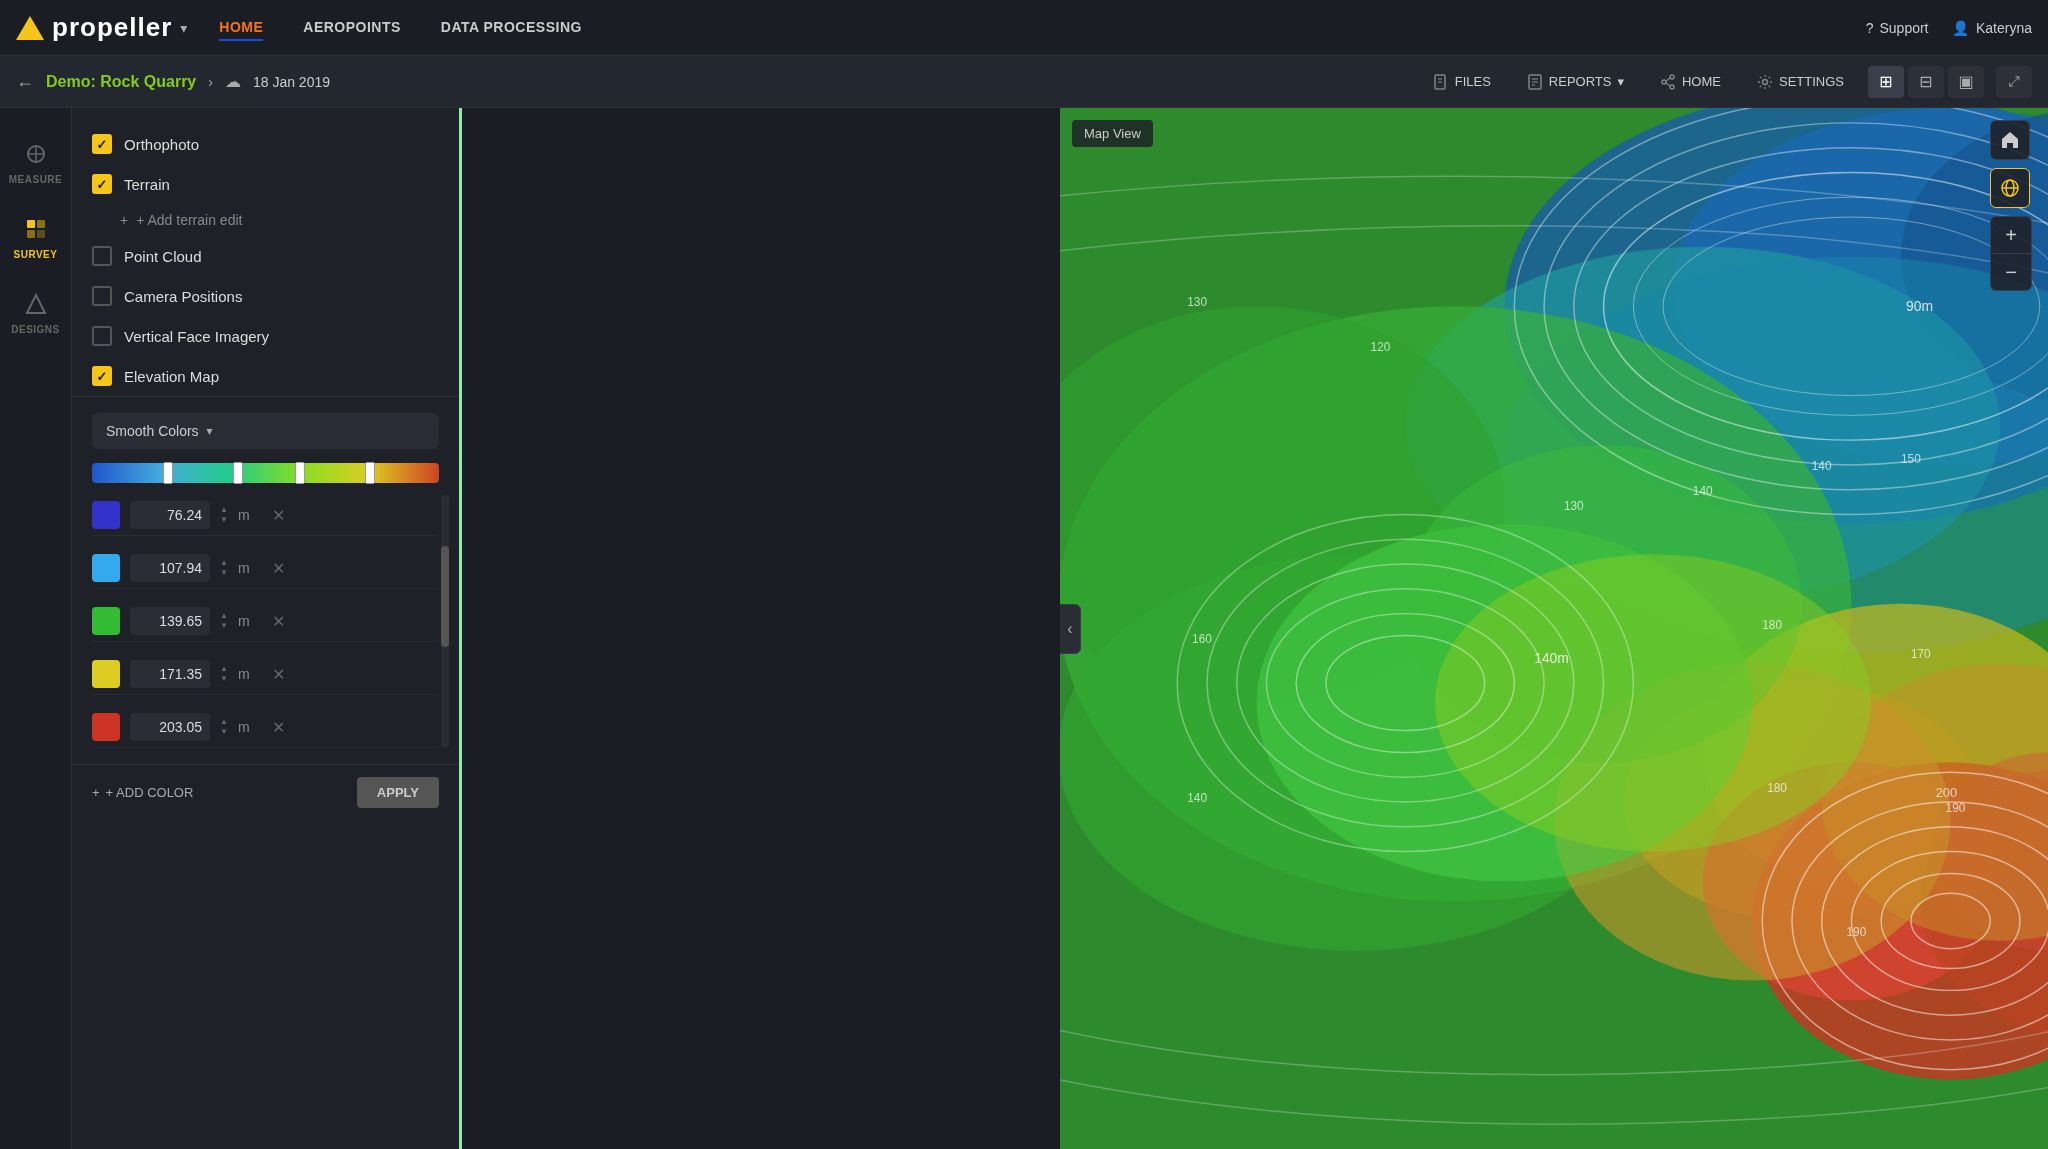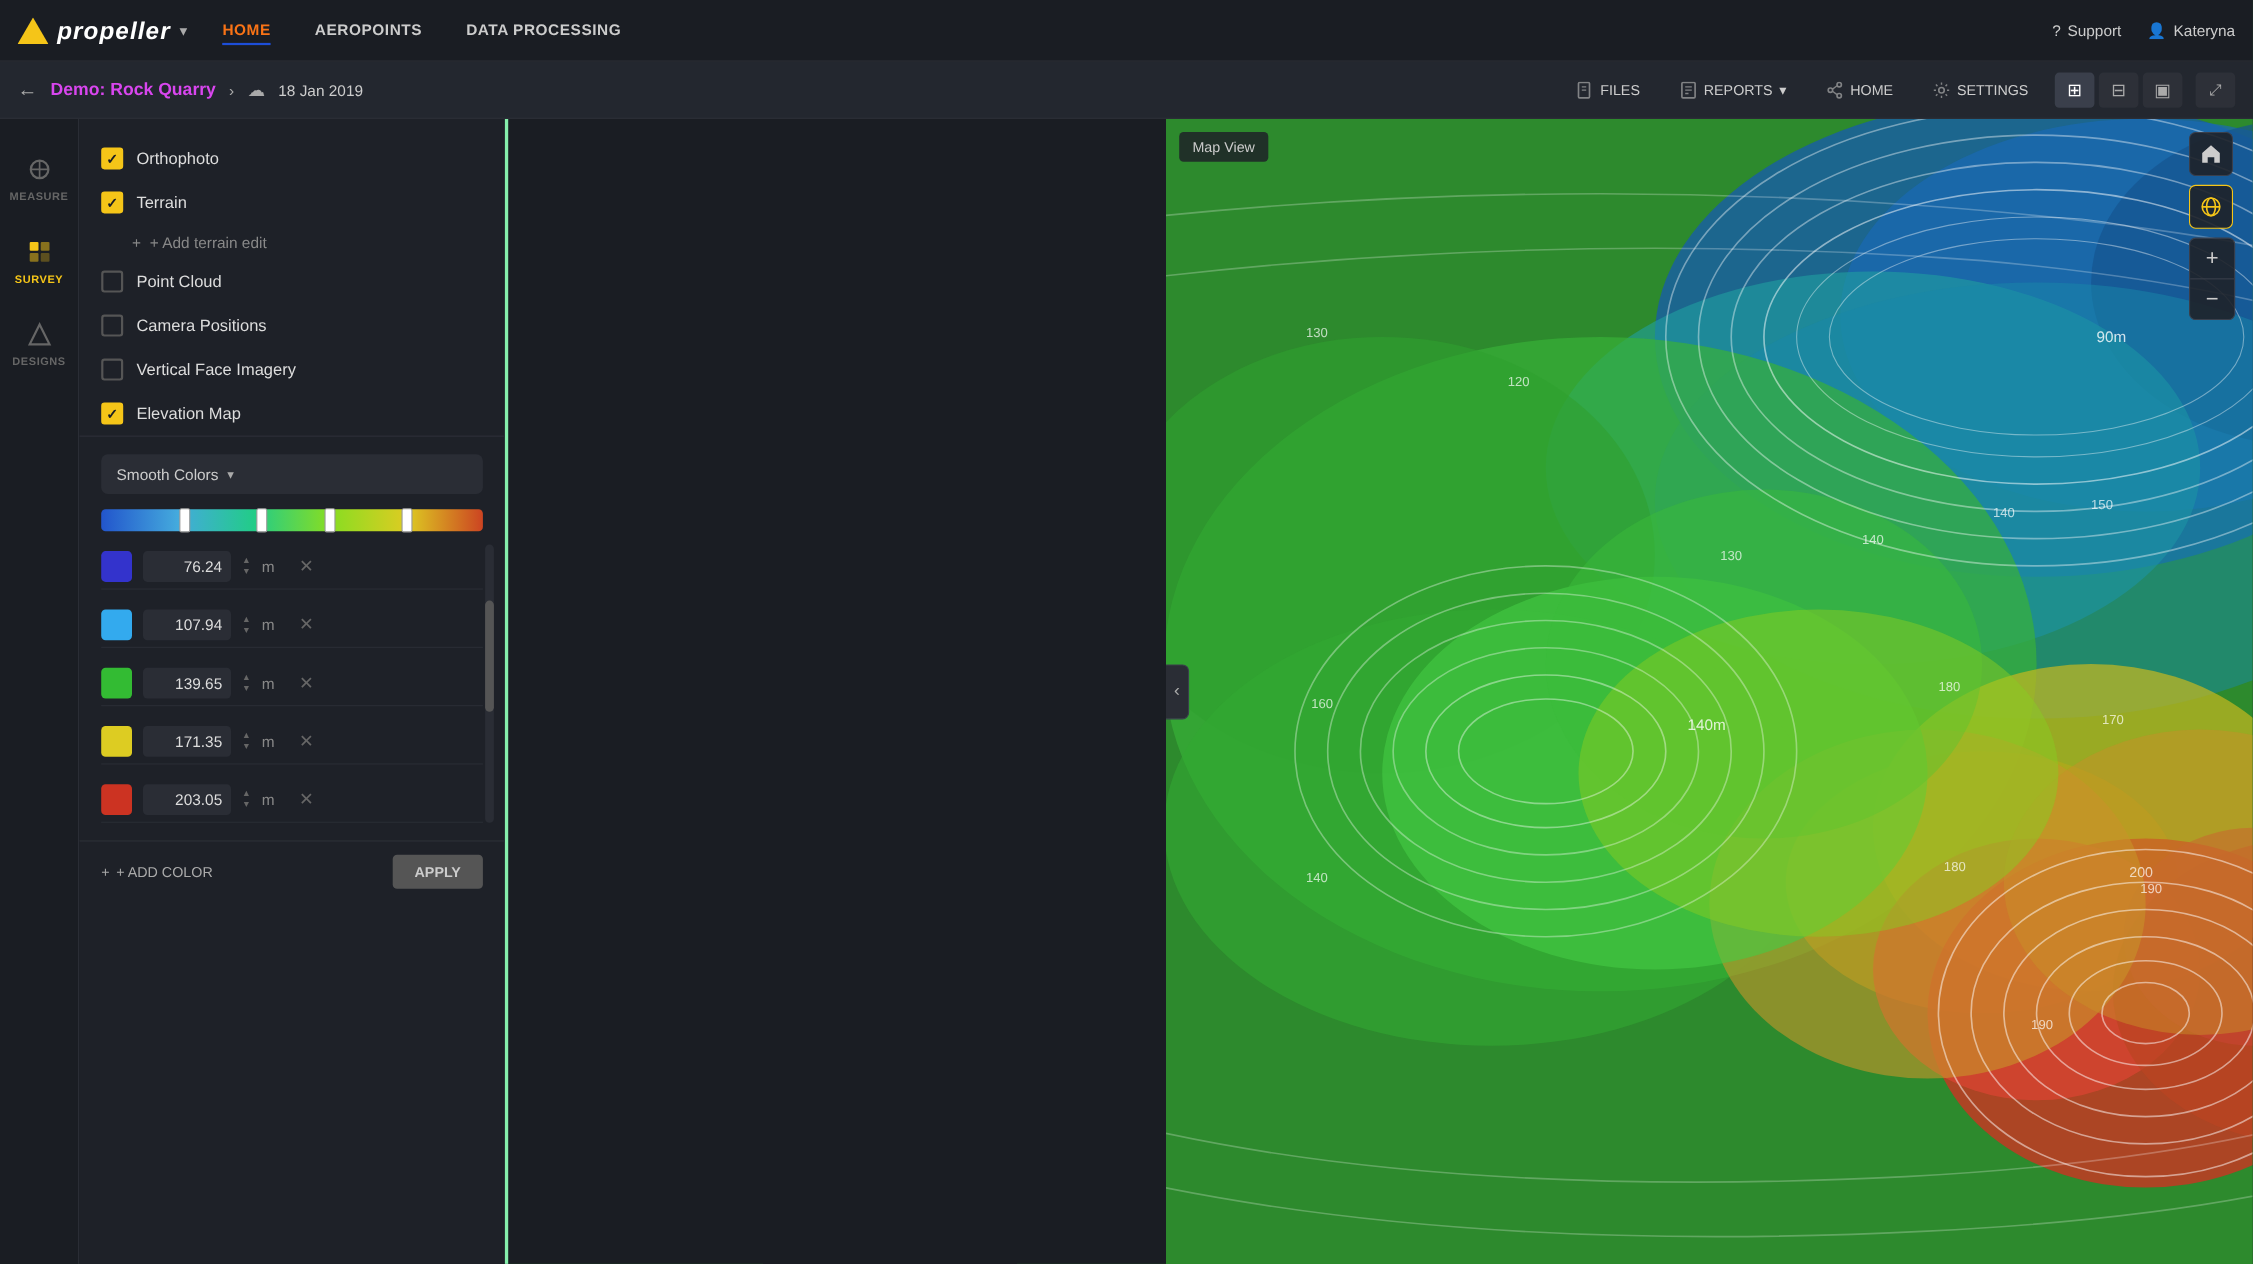--- a/index.html
+++ b/index.html
@@ -15,21 +15,21 @@
       border-bottom: 1px solid #2d3038;
       position: relative;
       z-index: 100;
     }
     .logo-area {
       display: flex;
       align-items: center;
       gap: 8px;
       margin-right: 32px;
     }
-    .logo-text { font-size: 22px; font-weight: 700; color: #fff; letter-spacing: 1px; font-style: italic; }
+    .logo-text { font-size: 26px; font-weight: 700; color: #fff; letter-spacing: 1px; }
     .logo-caret { color: #aaa; font-size: 14px; cursor: pointer; }
     .nav-links { display: flex; gap: 40px; margin-right: auto; }
     .nav-link { font-size: 14px; font-weight: 600; color: #ccc; cursor: pointer; letter-spacing: 0.5px; padding: 4px 0; }
     .nav-link.active { color: #f97316; border-bottom: 2px solid #1d4ed8; }
     .nav-right { display: flex; align-items: center; gap: 24px; }
     .nav-support { display: flex; align-items: center; gap: 6px; font-size: 14px; color: #ccc; cursor: pointer; }
     .nav-user { display: flex; align-items: center; gap: 6px; font-size: 14px; color: #ccc; cursor: pointer; }
 
     
     .secondary-bar {
@@ -37,21 +37,21 @@
       height: 52px;
       display: flex;
       align-items: center;
       padding: 0 16px;
       border-bottom: 1px solid #2d3038;
       gap: 12px;
       z-index: 99;
       position: relative;
     }
     .back-btn { color: #aaa; cursor: pointer; font-size: 18px; }
-    .project-title { font-size: 16px; font-weight: 600; color: #d946ef; }
+    .project-title { font-size: 16px; font-weight: 600; color: #84cc16; }
     .chevron-right { color: #aaa; font-size: 14px; }
     .cloud-icon { color: #aaa; font-size: 16px; }
     .date-label { font-size: 14px; color: #ccc; }
     .spacer { flex: 1; }
     .action-btn {
       display: flex; align-items: center; gap: 6px;
       font-size: 13px; color: #ccc; cursor: pointer; padding: 6px 12px;
       border-radius: 4px;
     }
     .action-btn svg { opacity: 0.7; }

